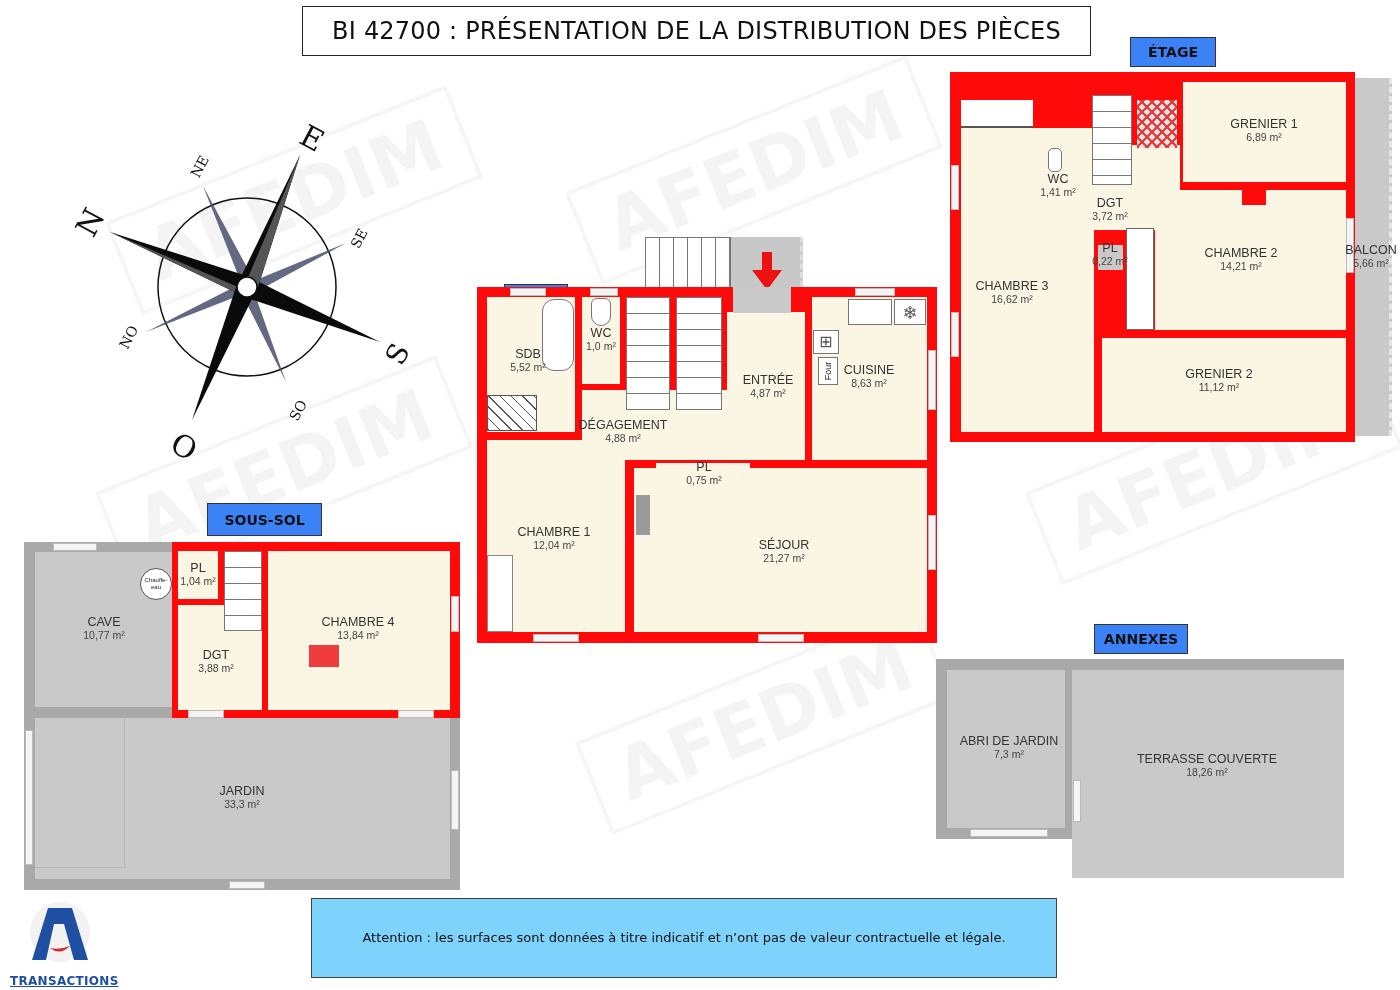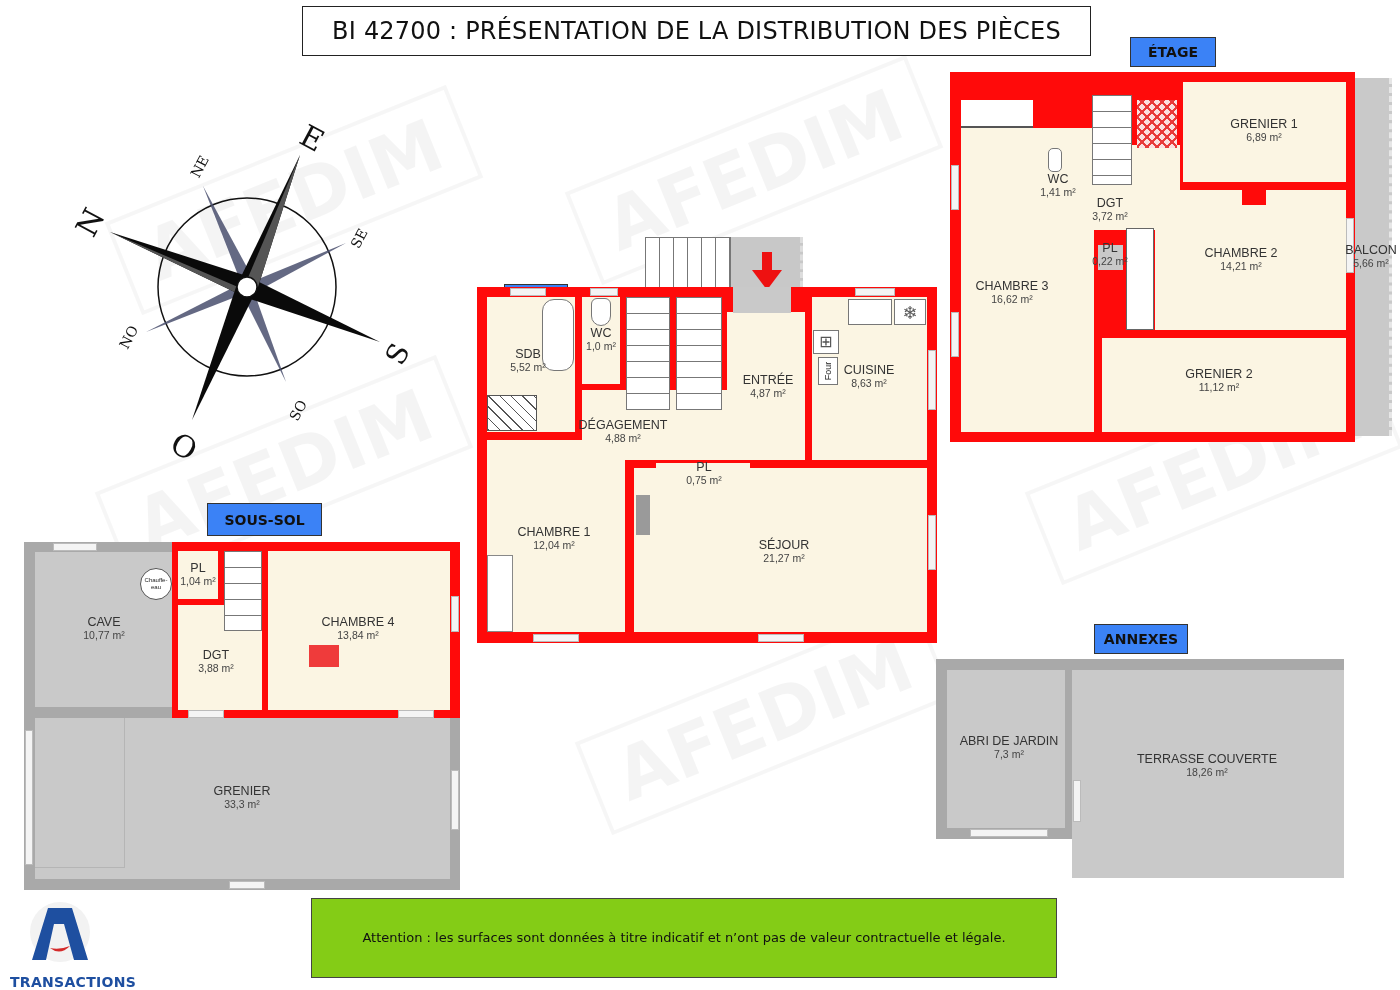--- a/index.html
+++ b/index.html
@@ -14,26 +14,26 @@
   .red { background:#ff0a0a; }
   .floor { background:#fbf5e3; }
   .gray { background:#c9c9c9; }
   .gwall { background:#a9a9a9; }
   .win { background:#f4f4f4; border:1px solid #bbb; }
   .room-label { position:absolute; text-align:center; font-size:12.5px; line-height:13px; color:#333; white-space:nowrap; transform:translate(-50%, -50%); }
   .room-label .area { display:block; font-size:10.5px; color:#444; }
   .stair { background:#fff; border:1px solid #777; }
   .stair-lines { background-image:repeating-linear-gradient(to bottom, transparent 0, transparent 15px, #777 15px, #777 16px); }
   .stair-lines-v { background-image:repeating-linear-gradient(to right, transparent 0, transparent 13px, #777 13px, #777 14px); }
-  .disclaimer { left:311px; top:898px; width:746px; height:80px; border:1.2px solid #444; background:#84cc16;
+  .disclaimer { left:311px; top:898px; width:746px; height:80px; border:1.2px solid #444; background:#7dd3fc;
                 display:flex; flex-direction:column; align-items:center; justify-content:center;
                 font-family:"DejaVu Sans", sans-serif; font-size:13px; line-height:22px; color:#111; }
   .watermark { position:absolute; color:rgba(0,0,0,0.045); font-family:"DejaVu Sans", sans-serif; font-weight:bold;
                font-size:72px; transform:rotate(-22deg); border:4px solid rgba(0,0,0,0.035); padding:4px 24px; pointer-events:none; }
-  .logo-text { font-family:"DejaVu Sans", sans-serif; font-weight:bold; font-size:14px; color:#1e4fa0; letter-spacing:0.3px; }
+  .logo-text { font-family:"DejaVu Sans", sans-serif; font-weight:bold; font-size:12px; color:#1e4fa0; letter-spacing:0.3px;text-decoration:underline; }
   .hatch { background-image:repeating-linear-gradient(45deg, #e83a3a 0, #e83a3a 2px, transparent 2px, transparent 7px),
                             repeating-linear-gradient(-45deg, #e83a3a 0, #e83a3a 2px, transparent 2px, transparent 7px);
            background-color:#fbe0e0; }
   .diag-hatch { background-image:repeating-linear-gradient(45deg, #555 0, #555 1px, transparent 1px, transparent 8px); background-color:#fff; border:1px solid #555; }
 </style>
 </head>
 <body>
 
 <div class="watermark" style="left:110px; top:150px;">AFEDIM</div>
 <div class="watermark" style="left:100px; top:420px;">AFEDIM</div>
@@ -186,21 +186,21 @@
   <div class="abs win" style="left:451px; top:596px; width:8px; height:36px;"></div>
   <div class="abs win" style="left:188px; top:710px; width:36px; height:8px;"></div>
   <div class="abs win" style="left:398px; top:710px; width:36px; height:8px;"></div>
   <div class="abs win" style="left:25px; top:730px; width:8px; height:135px;"></div>
   <div class="abs win" style="left:451px; top:770px; width:8px; height:60px;"></div>
   <div class="abs win" style="left:229px; top:881px; width:36px; height:8px;"></div>
   <div class="room-label" style="left:198px; top:575px;"><span>PL</span><span class="area">1,04 m²</span></div>
   <div class="room-label" style="left:104px; top:629px;"><span>CAVE</span><span class="area">10,77 m²</span></div>
   <div class="room-label" style="left:216px; top:662px;"><span>DGT</span><span class="area">3,88 m²</span></div>
   <div class="room-label" style="left:358px; top:629px;"><span>CHAMBRE 4</span><span class="area">13,84 m²</span></div>
-  <div class="room-label" style="left:242px; top:798px;"><span>GRENIER</span><span class="area">33,3 m²</span></div>
+  <div class="room-label" style="left:242px; top:798px;"><span>JARDIN</span><span class="area">33,3 m²</span></div>
 </div>
 
 <div class="abs level-label" style="left:1094px; top:624px; width:94px; height:30px;">ANNEXES</div>
 
 <div class="abs" style="left:0; top:0; width:1400px; height:990px;">
   <div class="abs gwall" style="left:936px; top:659px; width:408px; height:180px;"></div>
   <div class="abs gray" style="left:1072px; top:670px; width:272px; height:208px;"></div>
   <div class="abs gray" style="left:947px; top:670px; width:118px; height:158px;"></div>
   <div class="abs win" style="left:970px; top:829px; width:78px; height:8px;"></div>
   <div class="abs win" style="left:1073px; top:780px; width:8px; height:42px;"></div>

